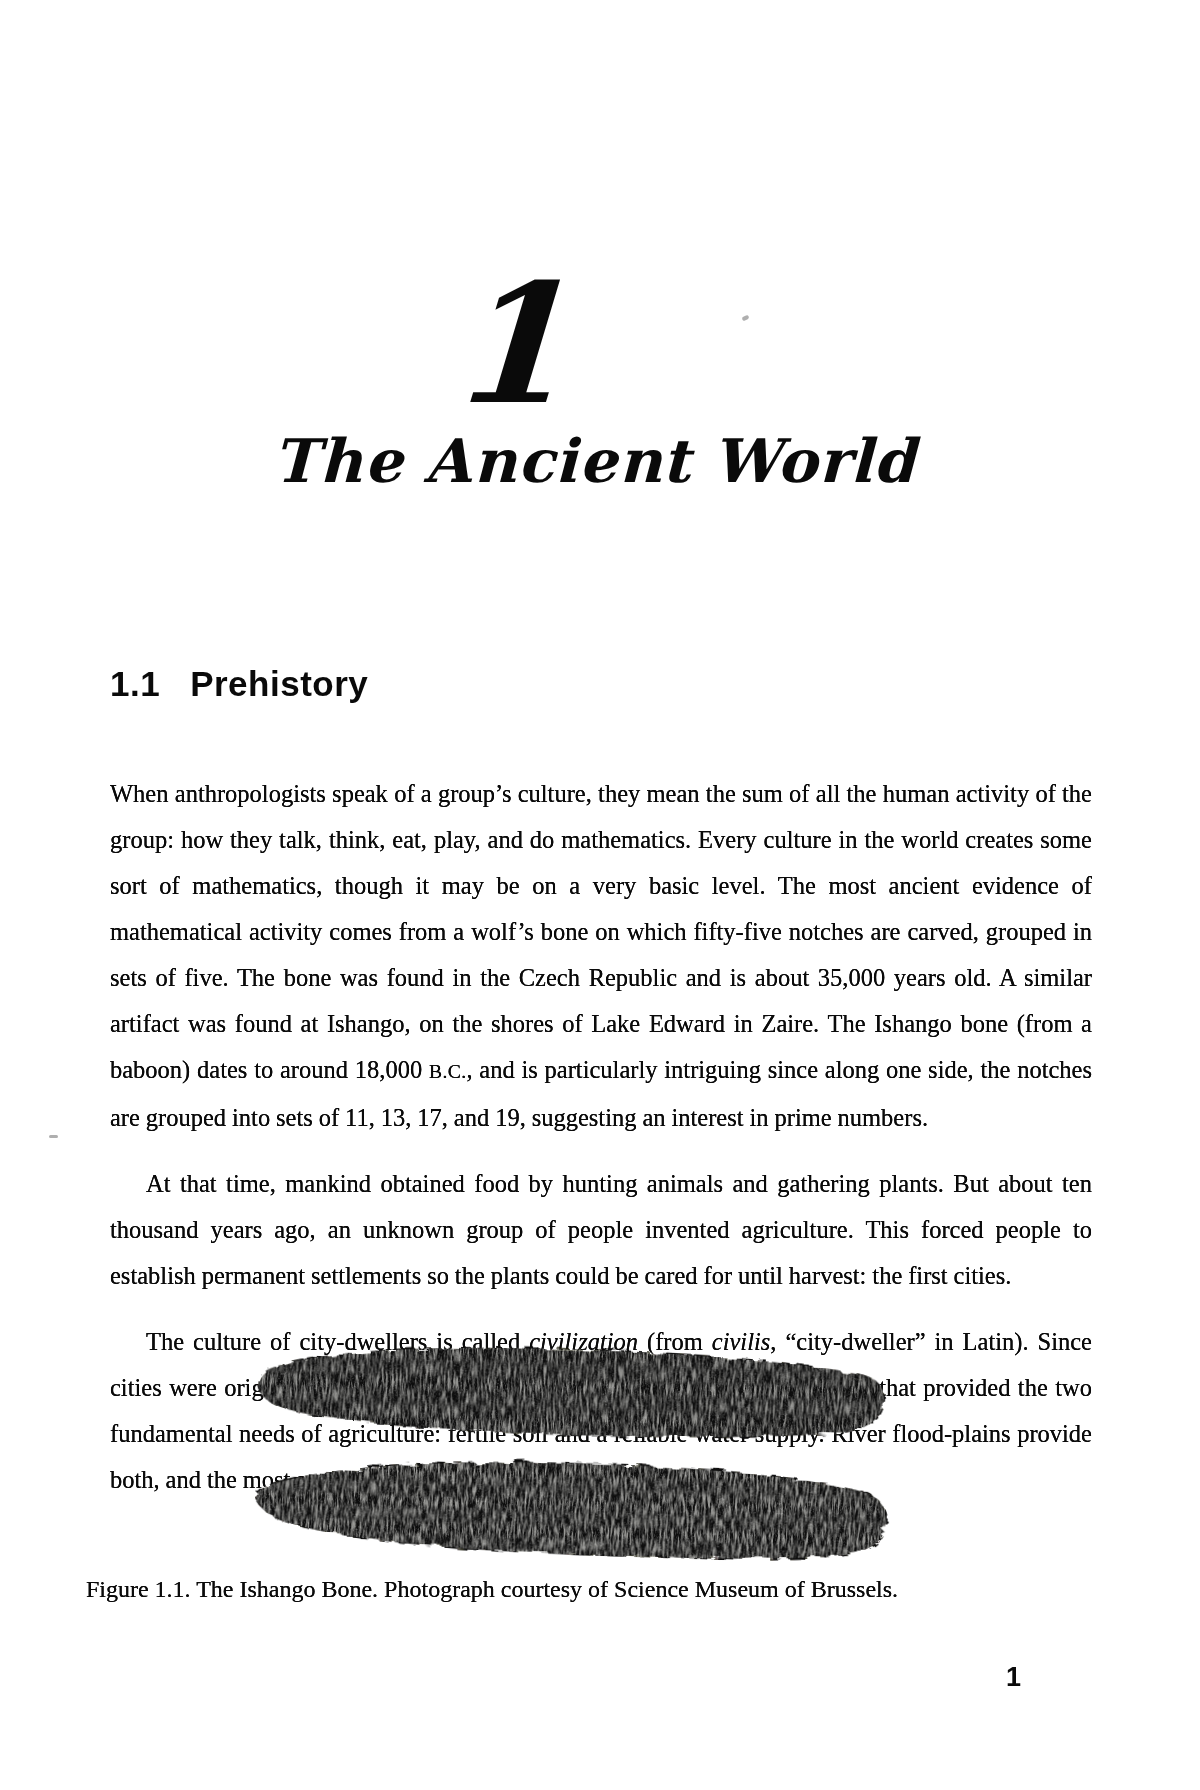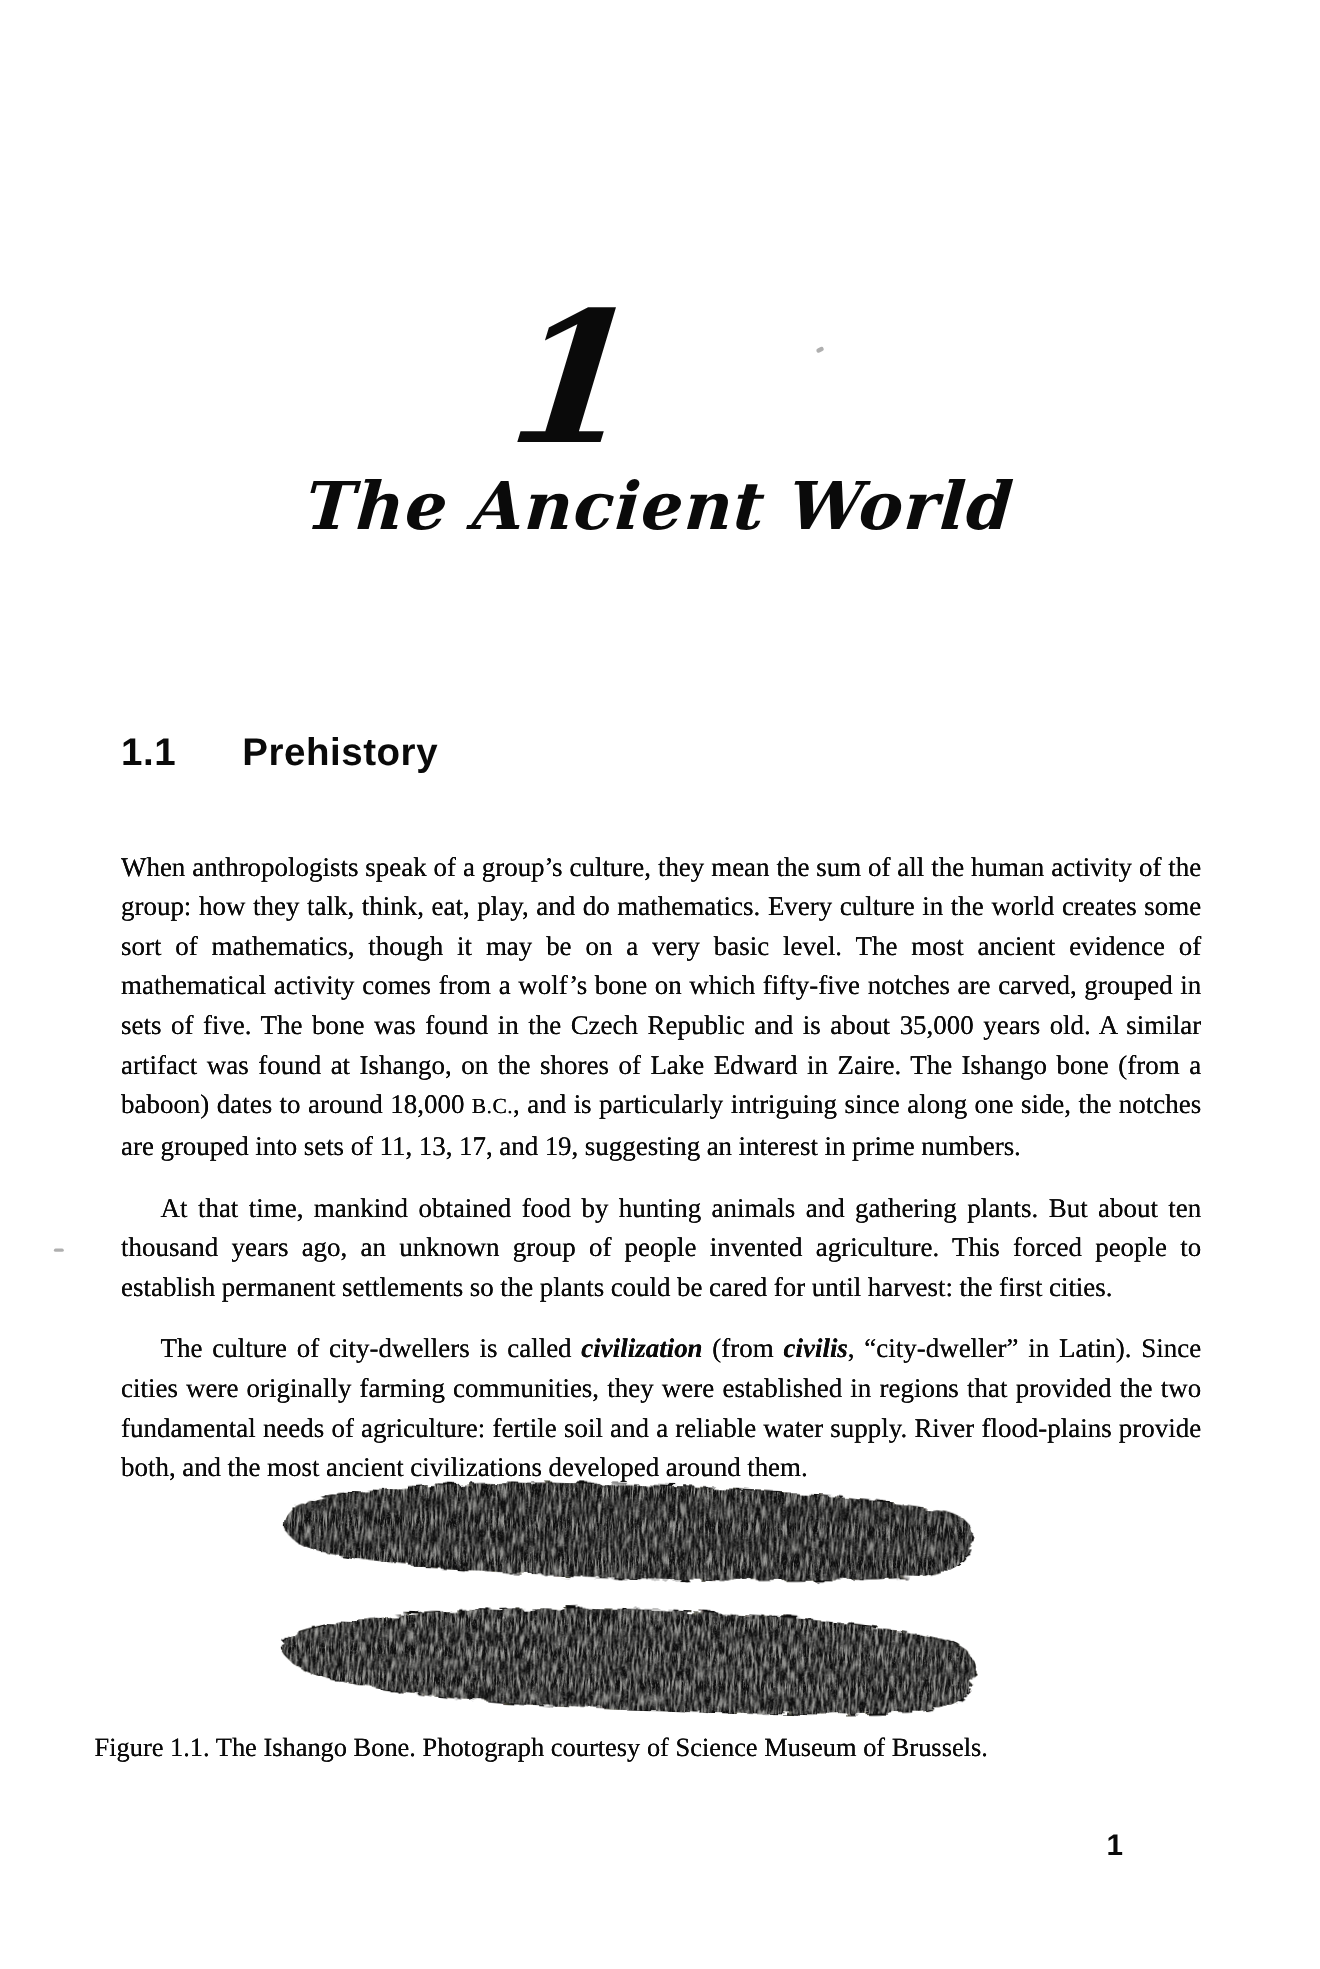--- a/index.html
+++ b/index.html
@@ -29,35 +29,35 @@
     font-style:italic;font-weight:bold;
     font-size:60px;line-height:1.1;
     letter-spacing:1px;
     transform:skewX(-4deg);
   }
 
   .section-heading{
     position:absolute;top:664px;left:110px;
     font-family:"Liberation Sans", sans-serif;
     font-weight:bold;font-size:35px;
-    display:flex;gap:60px;
+    display:flex;gap:30px;
     letter-spacing:0.5px;
   }
 
   .body-text{
     position:absolute;top:771px;left:110px;width:982px;
-    font-size:24.5px;line-height:36px;
+    font-size:24.5px;line-height:46px;
     text-align:justify;
     text-shadow:0 0 0.35px #000;
     word-spacing:-0.2px;
   }
   .body-text p{margin:0;padding:0;}
   .body-text p.indent{text-indent:36px;margin-top:20px;}
   .seg-normal{font-style:normal;}
-  .seg-italic{font-style:italic;font-weight:bold;}
+  .seg-italic{font-style:italic;}
   .seg-smallcaps{font-size:0.8em;letter-spacing:0.4px;}
 
   .figure{
     position:absolute;top:1337px;left:250px;width:640px;
   }
   .bone{display:block;}
   .bone-top{transform:rotate(1.6deg);}
   .bone-bottom{margin-top:14px;transform:rotate(1.9deg);}
 
   .figure-caption{

